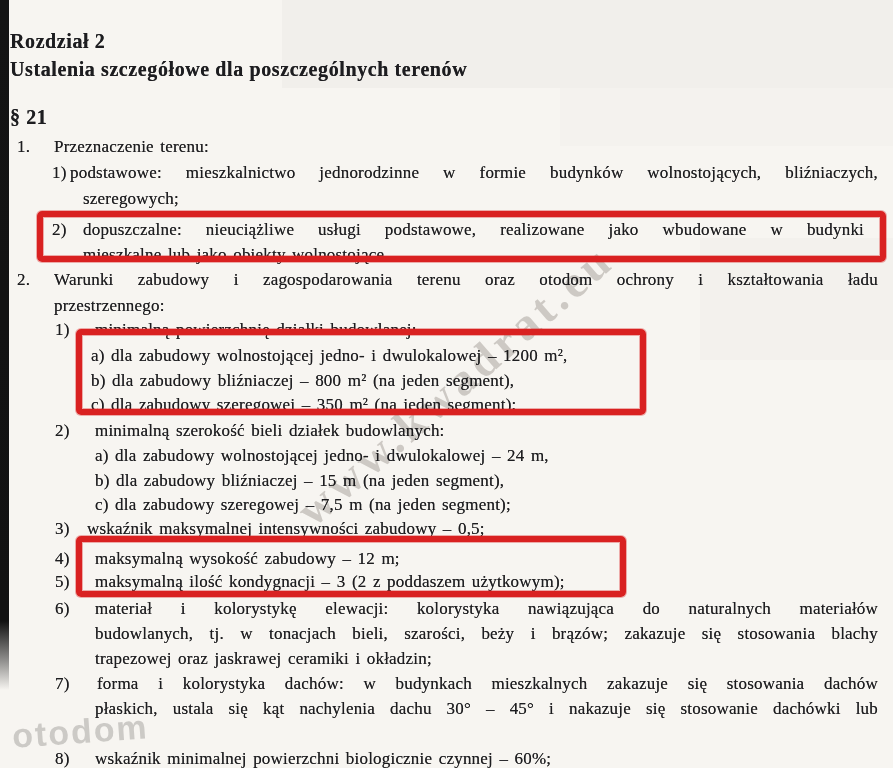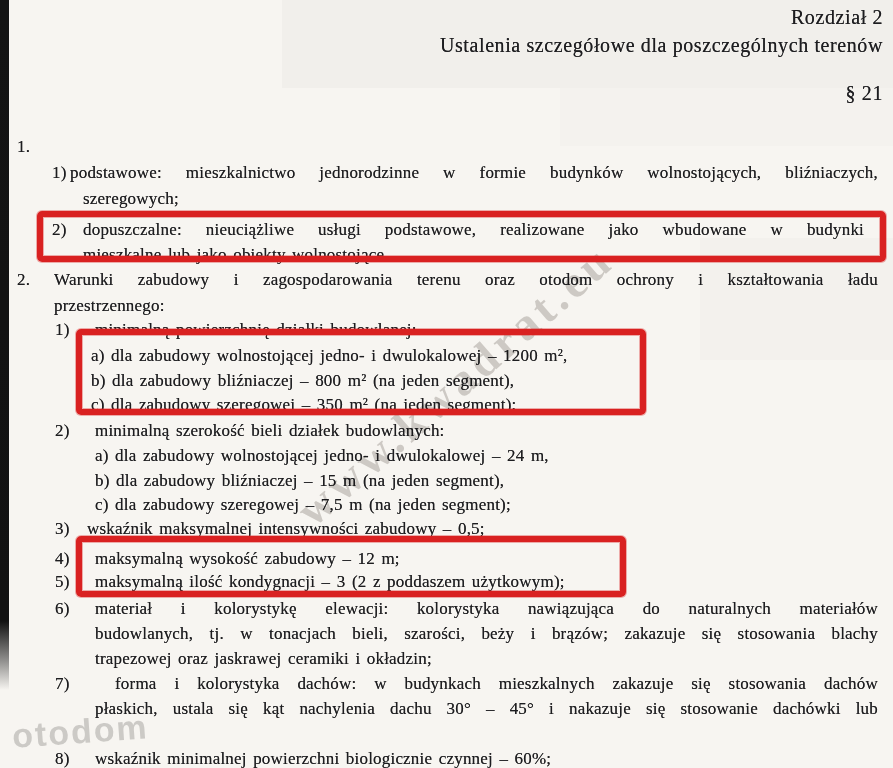--- a/index.html
+++ b/index.html
@@ -15,24 +15,25 @@
   .a1{left:282px;top:0;width:611px;height:88px;background:#f1efeb;}
   .a2{left:560px;top:88px;width:333px;height:58px;background:#f4f2ee;}
   .a3{left:700px;top:238px;width:193px;height:122px;background:#f3f1ed;}
   
   .edge-bar{
     position:absolute;left:0;top:0;width:9px;height:690px;
     background:linear-gradient(180deg,#141414 0%,#121212 90%,rgba(70,70,70,.55) 96%,rgba(140,140,140,0) 100%);
     z-index:5;
   }
   .heading{
-    position:absolute;left:10px;width:873px;text-align:right;
-    font-weight:normal;font-size:20px;letter-spacing:.6px;
+    position:absolute;left:10px;width:873px;text-align:left;
+    font-weight:bold;font-size:20px;letter-spacing:.6px;
     text-shadow:0 0 .6px rgba(20,20,20,.75);
     z-index:2;
+    margin-top:24px;
   }
   .ln{
     position:absolute;font-size:17px;line-height:21px;
     letter-spacing:.2px;word-spacing:2px;white-space:nowrap;
     text-shadow:0 0 .6px rgba(20,20,20,.7);
     z-index:2;
   }
   .ln .num{position:absolute;left:0;top:0;}
   .ln .txt{display:block;}
   .jl{white-space:normal;}
@@ -73,20 +74,21 @@
 
   <div class="edge-bar"></div>
 
   <div class="heading" style="top:6px">Rozdział 2</div>
   <div class="heading" style="top:34px">Ustalenia szczegółowe dla poszczególnych terenów</div>
   <div class="heading" style="top:82px">§ 21</div>
 
 
   <div class="ln" style="top:136px;left:17px">
     <span class="num">1.</span>
+    <span class="txt" style="margin-left:37px">Przeznaczenie terenu:</span>
   </div>
 
   <div class="ln jl" style="top:162px;left:52px;width:826px">
     <span class="num">1)</span>
     <span class="txt" style="margin-left:18px">podstawowe: mieszkalnictwo jednorodzinne w formie budynków wolnostojących, bliźniaczych,</span>
   </div>
   <div class="ln" style="top:188px;left:83px">
     <span class="txt">szeregowych;</span>
   </div>
 
@@ -154,21 +156,21 @@
   </div>
   <div class="ln" style="top:648px;left:95px">
     <span class="txt">trapezowej oraz jaskrawej ceramiki i okładzin;</span>
   </div>
   <div class="ln jl" style="top:623px;left:95px;width:783px">
     <span class="txt">budowlanych, tj. w tonacjach bieli, szarości, beży i brązów; zakazuje się stosowania blachy</span>
   </div>
 
   <div class="ln jl" style="top:673px;left:55px;width:823px">
     <span class="num">7)</span>
-    <span class="txt" style="margin-left:60px">forma i kolorystyka dachów: w budynkach mieszkalnych zakazuje się stosowania dachów</span>
+    <span class="txt" style="margin-left:42px">forma i kolorystyka dachów: w budynkach mieszkalnych zakazuje się stosowania dachów</span>
   </div>
   <div class="ln jl" style="top:698px;left:95px;width:783px">
     <span class="txt">płaskich, ustala się kąt nachylenia dachu 30° – 45° i nakazuje się stosowanie dachówki lub</span>
   </div>
 
   <div class="ln" style="top:748px;left:55px">
     <span class="num">8)</span>
     <span class="txt" style="margin-left:40px">wskaźnik minimalnej powierzchni biologicznie czynnej – 60%;</span>
   </div>
 

